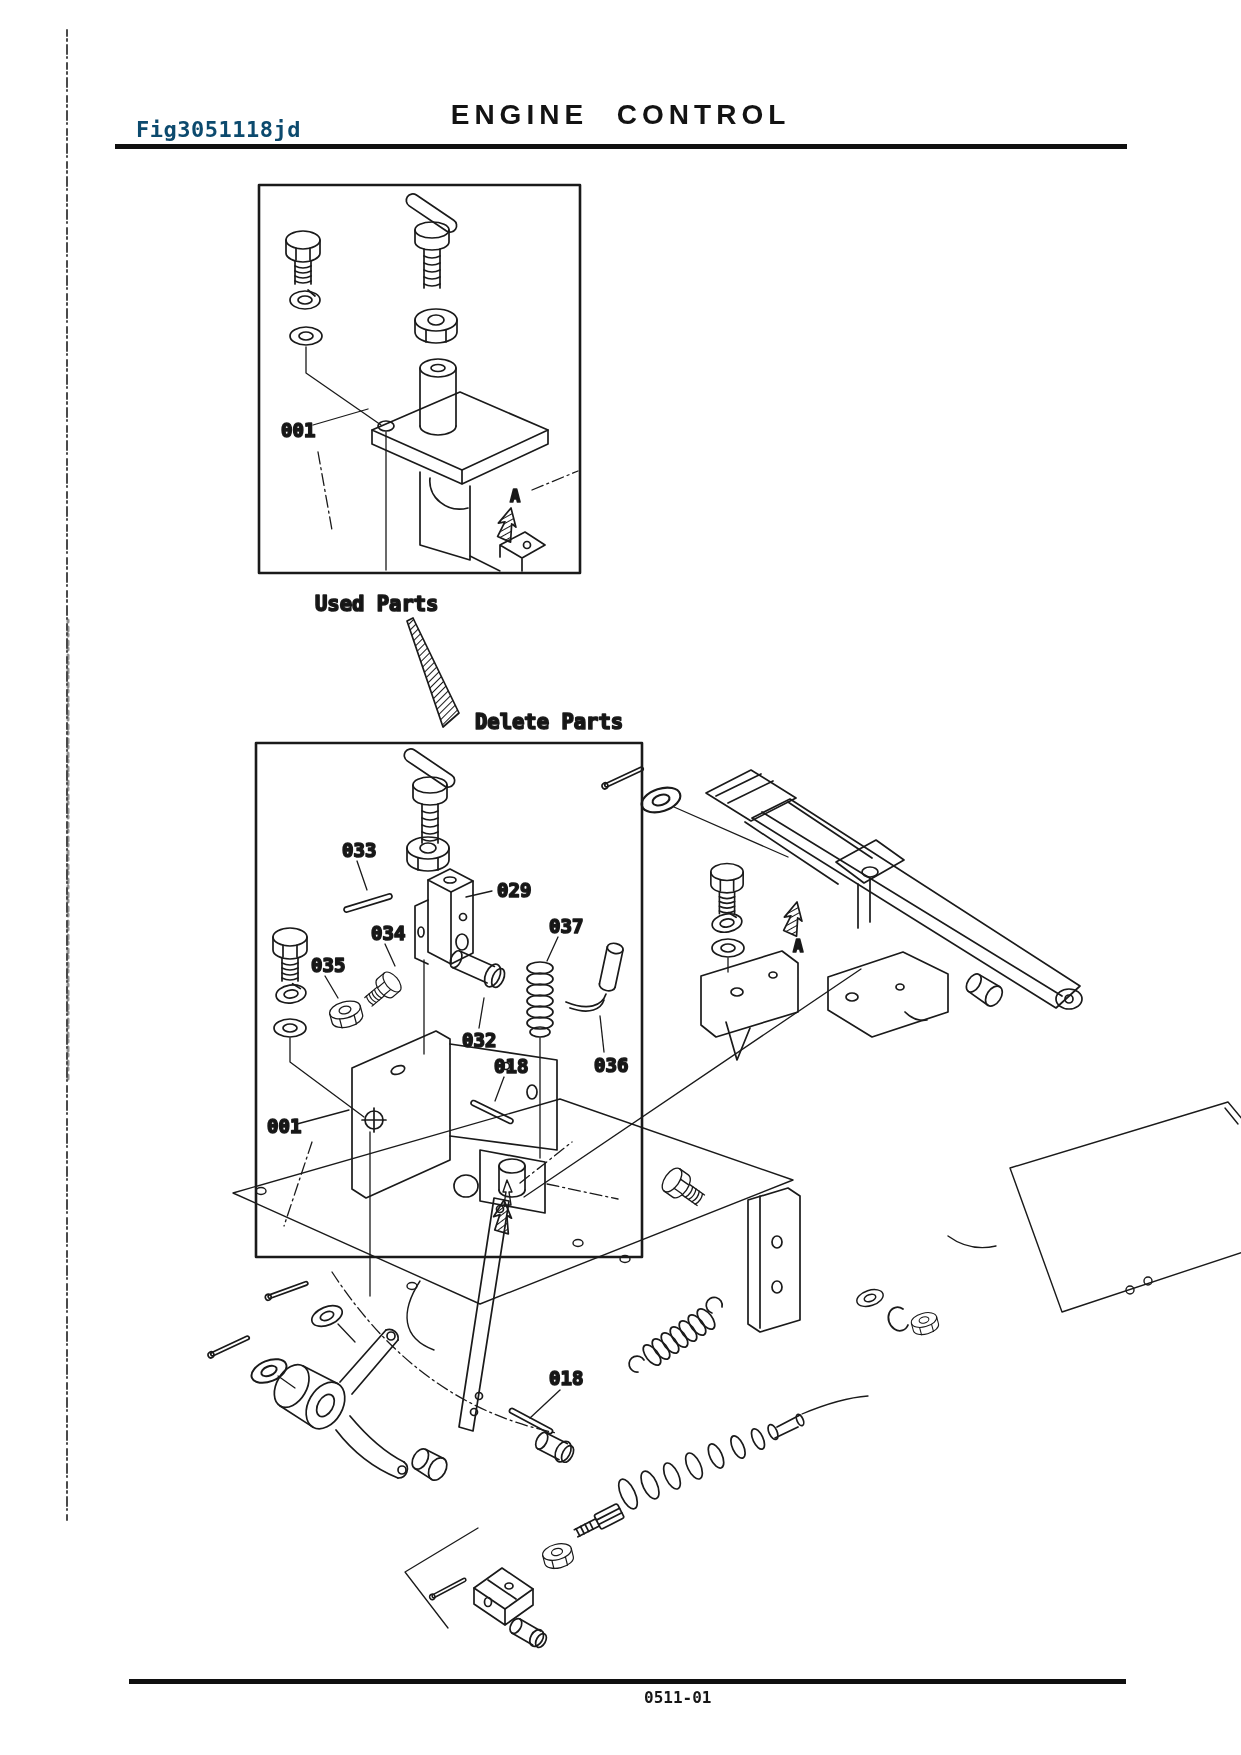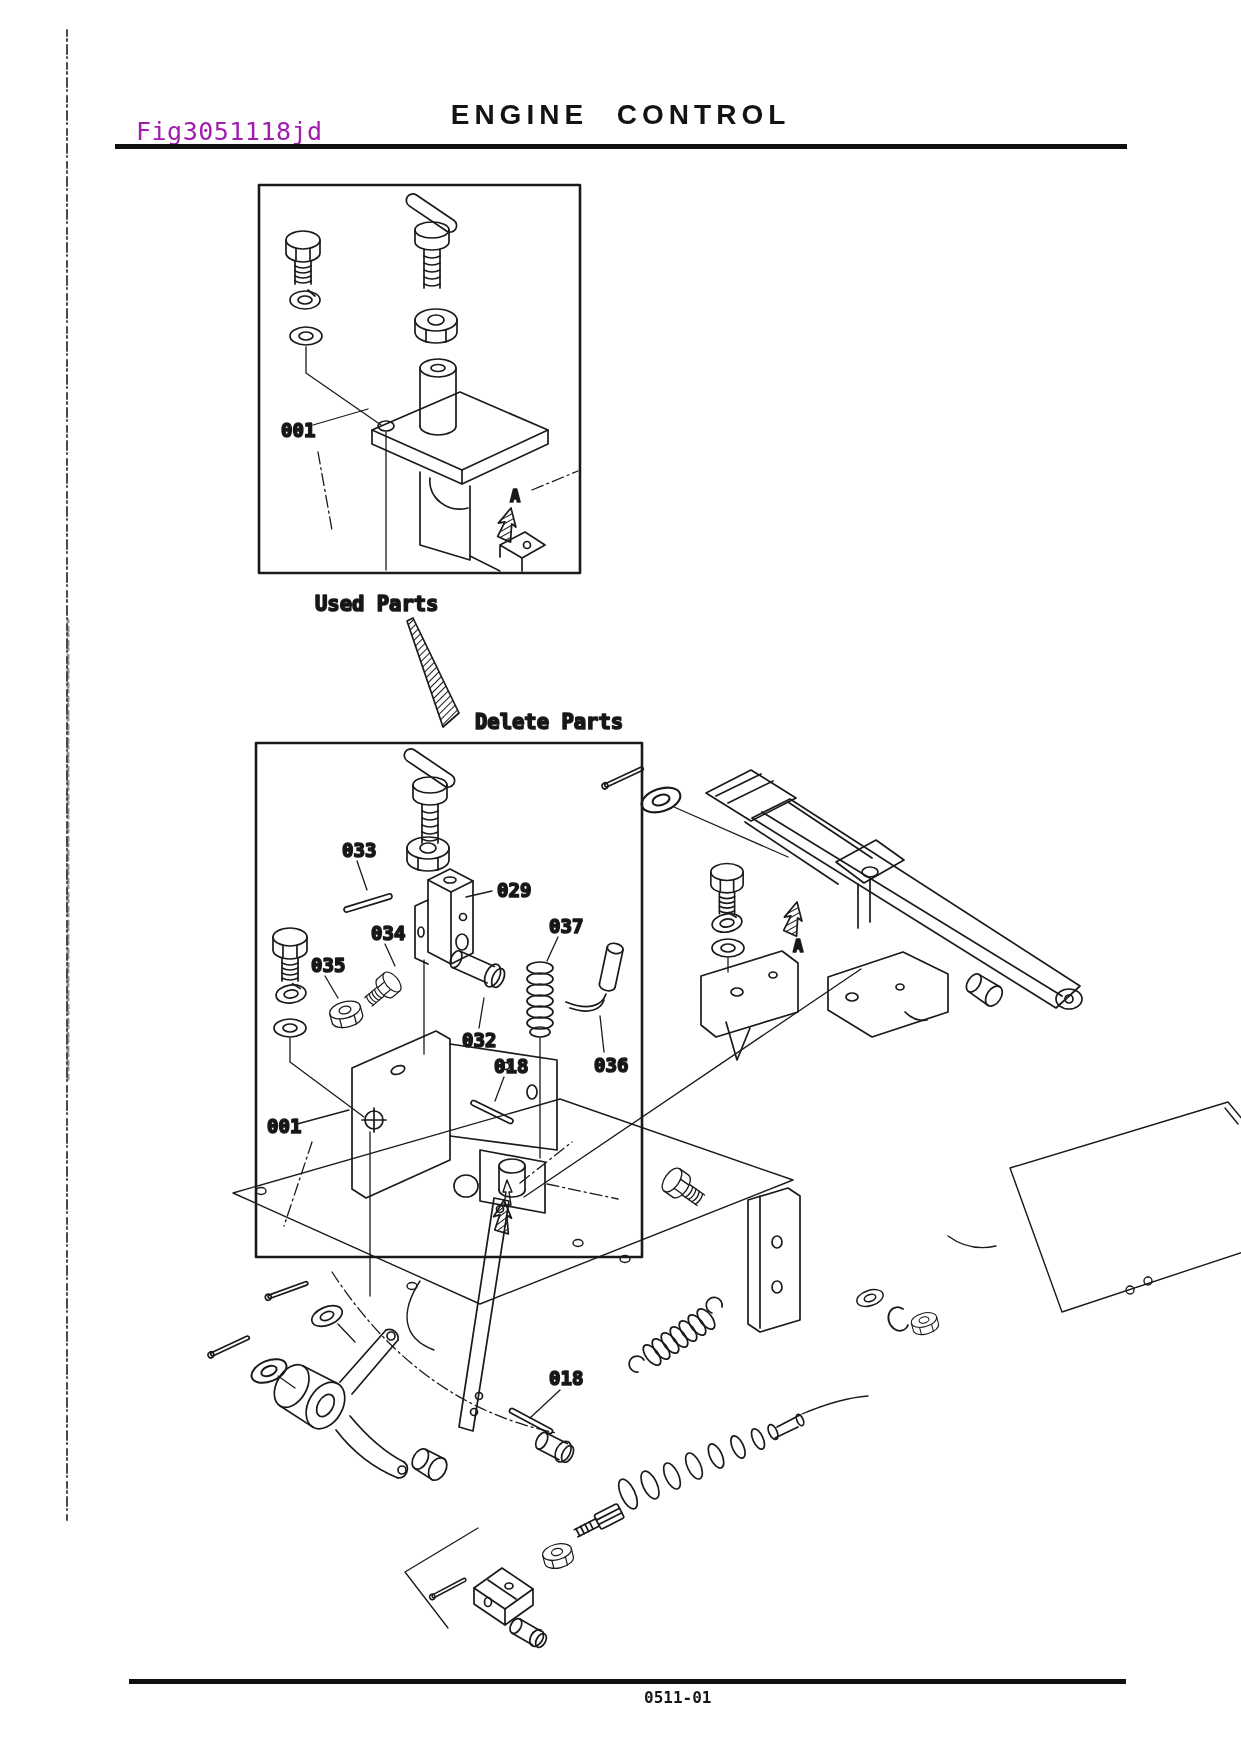--- a/index.html
+++ b/index.html
@@ -1,19 +1,19 @@
 <!DOCTYPE html>
 <html><head>
 <meta charset="utf-8">
 <style>
   html,body{margin:0;padding:0;background:#e8e8e8;}
   .page{position:relative;width:1241px;height:1755px;background:#ffffff;overflow:hidden;
         font-family:"Liberation Sans",sans-serif;color:#111;}
   .fig-id{position:absolute;left:136px;top:117px;font-family:"DejaVu Sans Mono",monospace;
-          font-size:25px;font-weight:normal;letter-spacing:0.5px;color:#a21caf;}
+          font-size:22px;font-weight:bold;letter-spacing:0.5px;color:#0c4a6e;}
   .doc-title{position:absolute;left:0;top:99px;width:1241px;text-align:center;
              font-size:28px;font-weight:bold;letter-spacing:5px;word-spacing:16px;color:#131313;}
   .rule{position:absolute;background:#101010;}
   .rule-top{left:115px;top:144px;width:1012px;height:5px;}
   .rule-bottom{left:129px;top:1679px;width:997px;height:5px;}
   .footer-code{position:absolute;left:644px;top:1688px;font-family:"DejaVu Sans Mono",monospace;
                font-size:16px;font-weight:bold;color:#161616;}
   svg.diagram{position:absolute;left:0;top:0;}
   svg.diagram *{vector-effect:none;}
   text.callout{font-family:"DejaVu Sans Mono",monospace;font-size:19px;font-weight:bold;fill:#151515;}

